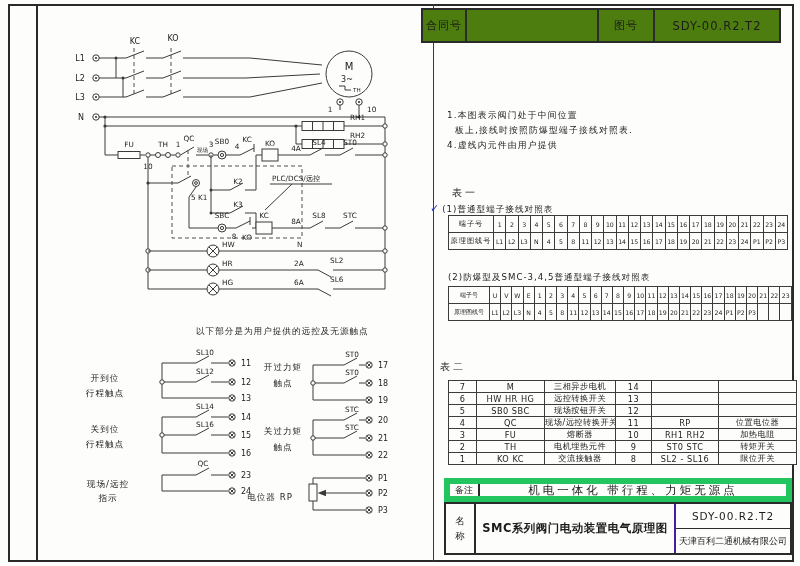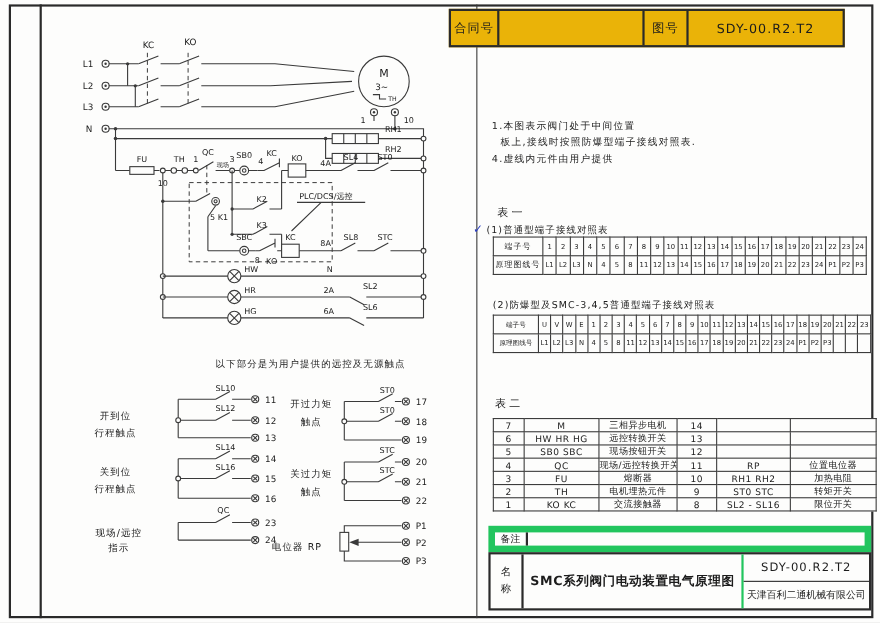--- a/index.html
+++ b/index.html
@@ -3,26 +3,26 @@
 <meta charset="utf-8">
 <style>
   html,body{margin:0;padding:0;background:#e8e8e8;}
   .page{position:relative;width:800px;height:566px;background:#fdfdfc;
         font-family:"DejaVu Sans","Liberation Sans",sans-serif;color:#1c1c1c;overflow:hidden;}
   .frame{position:absolute;left:8px;top:4px;right:6px;bottom:4px;border:2px solid #2a2a2a;}
   .bindline{position:absolute;left:36px;top:4px;bottom:4px;width:0;border-left:2px solid #2a2a2a;}
   .divider{position:absolute;left:433px;top:4px;bottom:4px;width:0;border-left:1px solid #3a3a3a;}
 
   
-  .hdr{position:absolute;left:408px;top:8px;width:360px;height:35px;display:flex;
-       border:2px solid #2a2a2a;box-sizing:border-box;background:#eab308;}
+  .hdr{position:absolute;left:421px;top:8px;width:360px;height:35px;display:flex;
+       border:2px solid #2a2a2a;box-sizing:border-box;background:#4d7c0f;}
   .hdr>div{border-right:2px solid #2a2a2a;display:flex;align-items:center;justify-content:center;
        font-size:11px;letter-spacing:1px;box-sizing:border-box;}
   .hdr>div:last-child{border-right:none;}
-  .hdr .c1{width:44px;} .hdr .c2{width:132px;} .hdr .c3{width:40px;} .hdr .c4{flex:1;font-size:11.5px;}
+  .hdr .c1{width:44px;} .hdr .c2{width:132px;} .hdr .c3{width:56px;} .hdr .c4{flex:1;font-size:11.5px;}
 
   
   .notes{position:absolute;left:447px;top:78px;width:345px;font-size:8.8px;line-height:15px;
          letter-spacing:1.2px;white-space:pre;}
   .notes .t{margin-left:38px;letter-spacing:4px;margin-bottom:1px;}
 
   .sec-title{position:absolute;font-size:10px;letter-spacing:3px;}
   .caption{position:absolute;font-size:8.6px;letter-spacing:1px;}
   .check{color:#2b3fc0;font-size:11px;font-weight:bold;margin-right:2px;}
 
@@ -47,21 +47,21 @@
           border:6px solid #22c55e;box-sizing:border-box;}
   .remark .lbl{width:28px;border-right:2px solid #2a2a2a;display:flex;align-items:center;
           justify-content:center;font-size:9px;}
   .remark .val{flex:1;display:flex;align-items:center;justify-content:center;font-size:11.5px;
           letter-spacing:3px;}
   .nameblk{position:absolute;left:444px;top:502px;width:348px;height:53px;display:flex;
           border:2px solid #2a2a2a;box-sizing:border-box;}
   .nameblk .lbl{width:28px;border-right:2px solid #2a2a2a;display:flex;align-items:center;
           justify-content:center;font-size:9.5px;}
   .nameblk .lbl span{width:12px;word-break:break-all;line-height:1.5;text-align:center;}
-  .nameblk .mid{width:198px;border-right:2px solid #22c55e;display:flex;align-items:center;
+  .nameblk .mid{width:198px;border-right:2px solid #4c1d95;display:flex;align-items:center;
           justify-content:center;font-size:11.5px;font-weight:bold;letter-spacing:0.5px;}
   .nameblk .right{flex:1;display:flex;flex-direction:column;}
   .nameblk .right .dn{flex:1;border-bottom:1px solid #2a2a2a;display:flex;align-items:center;
           justify-content:center;font-size:10.5px;letter-spacing:1px;}
   .nameblk .right .co{flex:1;display:flex;align-items:center;justify-content:center;font-size:9px;text-align:center;}
 
   
   svg.circ{position:absolute;left:0;top:0;}
   svg.circ .w{stroke:#3a3a3a;stroke-width:1;fill:none;}
   svg.circ .wf{stroke:#3a3a3a;stroke-width:1;fill:#fdfdfc;}
@@ -483,21 +483,21 @@
           <td>P1</td>
           <td>P2</td>
           <td>P3</td>
           <td></td>
           <td></td>
           <td></td>
         </tr>
   </tbody>
     </table>
 
-  <div class="sec-title" style="left:450px;top:360px;">表二</div>
+  <div class="sec-title" style="left:440px;top:360px;">表二</div>
 
   <table class="tt" id="comp">
     <tbody>
 
         <tr>
           <td class="c1">7</td>
           <td class="c2">M</td>
           <td class="c3">三相异步电机</td>
           <td class="c4">14</td>
           <td class="c5"></td>
@@ -556,20 +556,21 @@
           <td class="c4">8</td>
           <td class="c5">SL2 - SL16</td>
           <td class="c6">限位开关</td>
         </tr>
 
       </tbody>
   </table>
 
   <div class="remark">
     <div class="lbl">备注</div>
+    <div class="val">机电一体化  带行程、力矩无源点</div>
   </div>
 
   <div class="nameblk">
     <div class="lbl">
         <span>名称</span>
       </div>
     <div class="mid">SMC系列阀门电动装置电气原理图</div>
     <div class="right">
       <div class="dn">SDY-00.R2.T2</div>
       <div class="co">天津百利二通机械有限公司</div>

